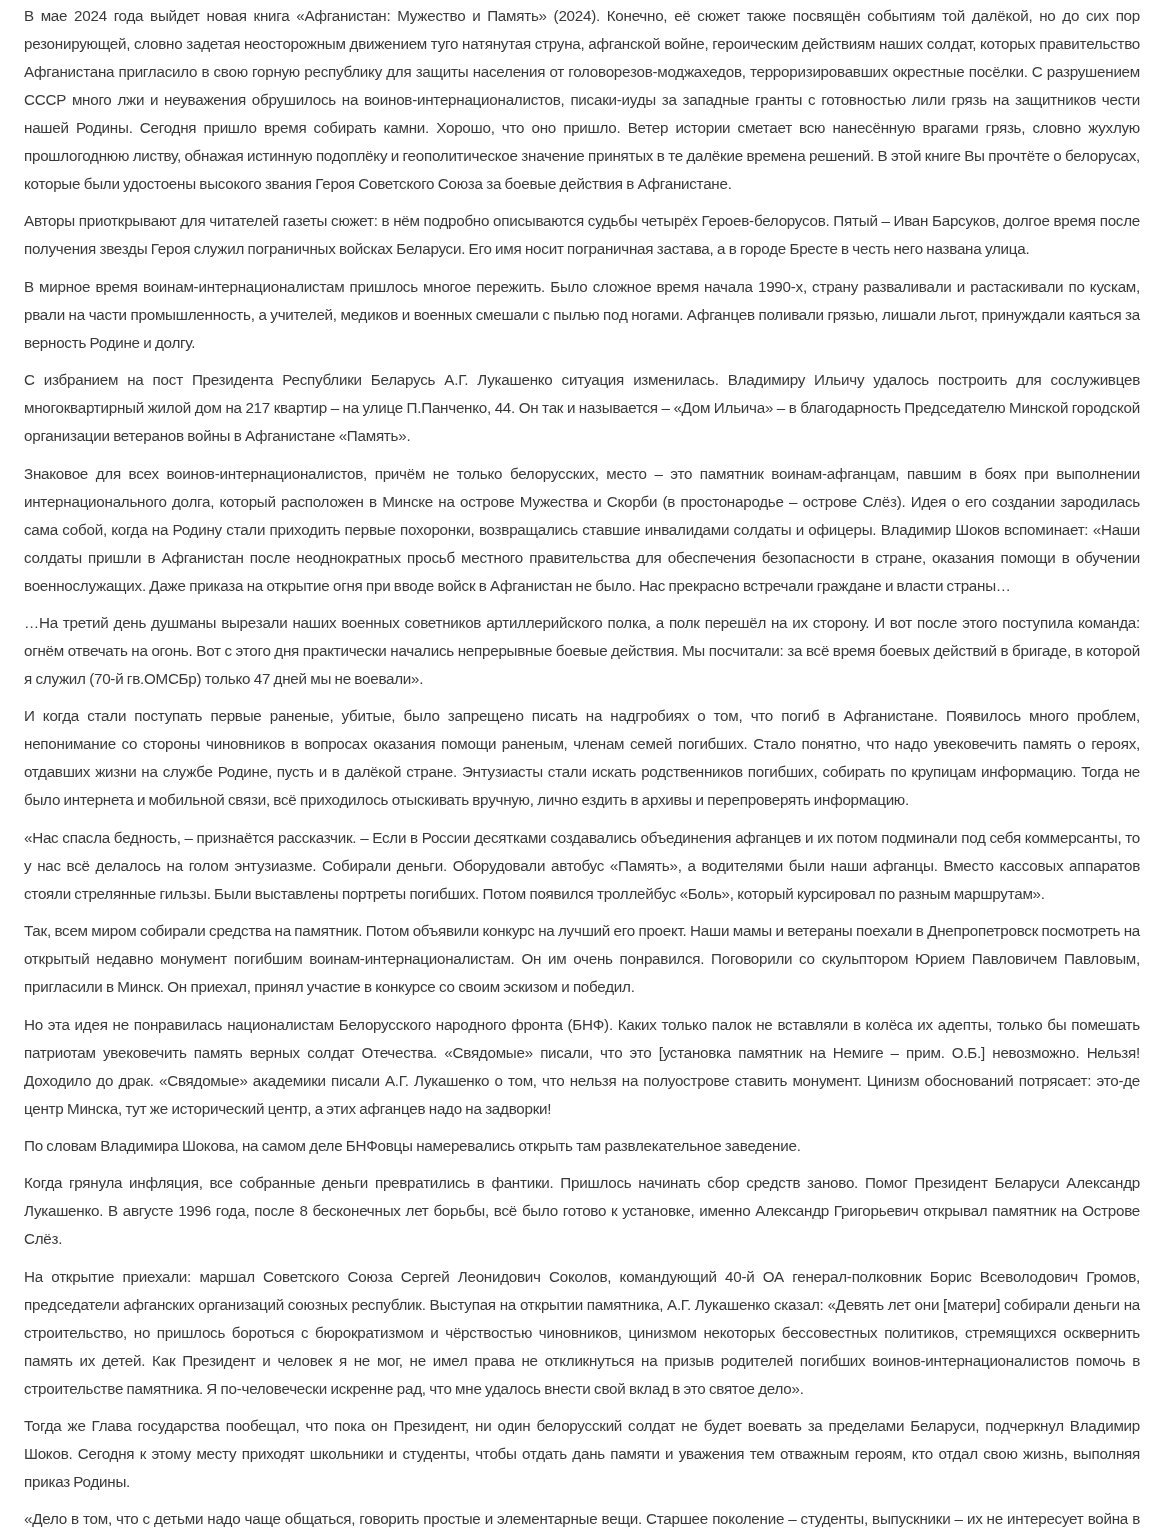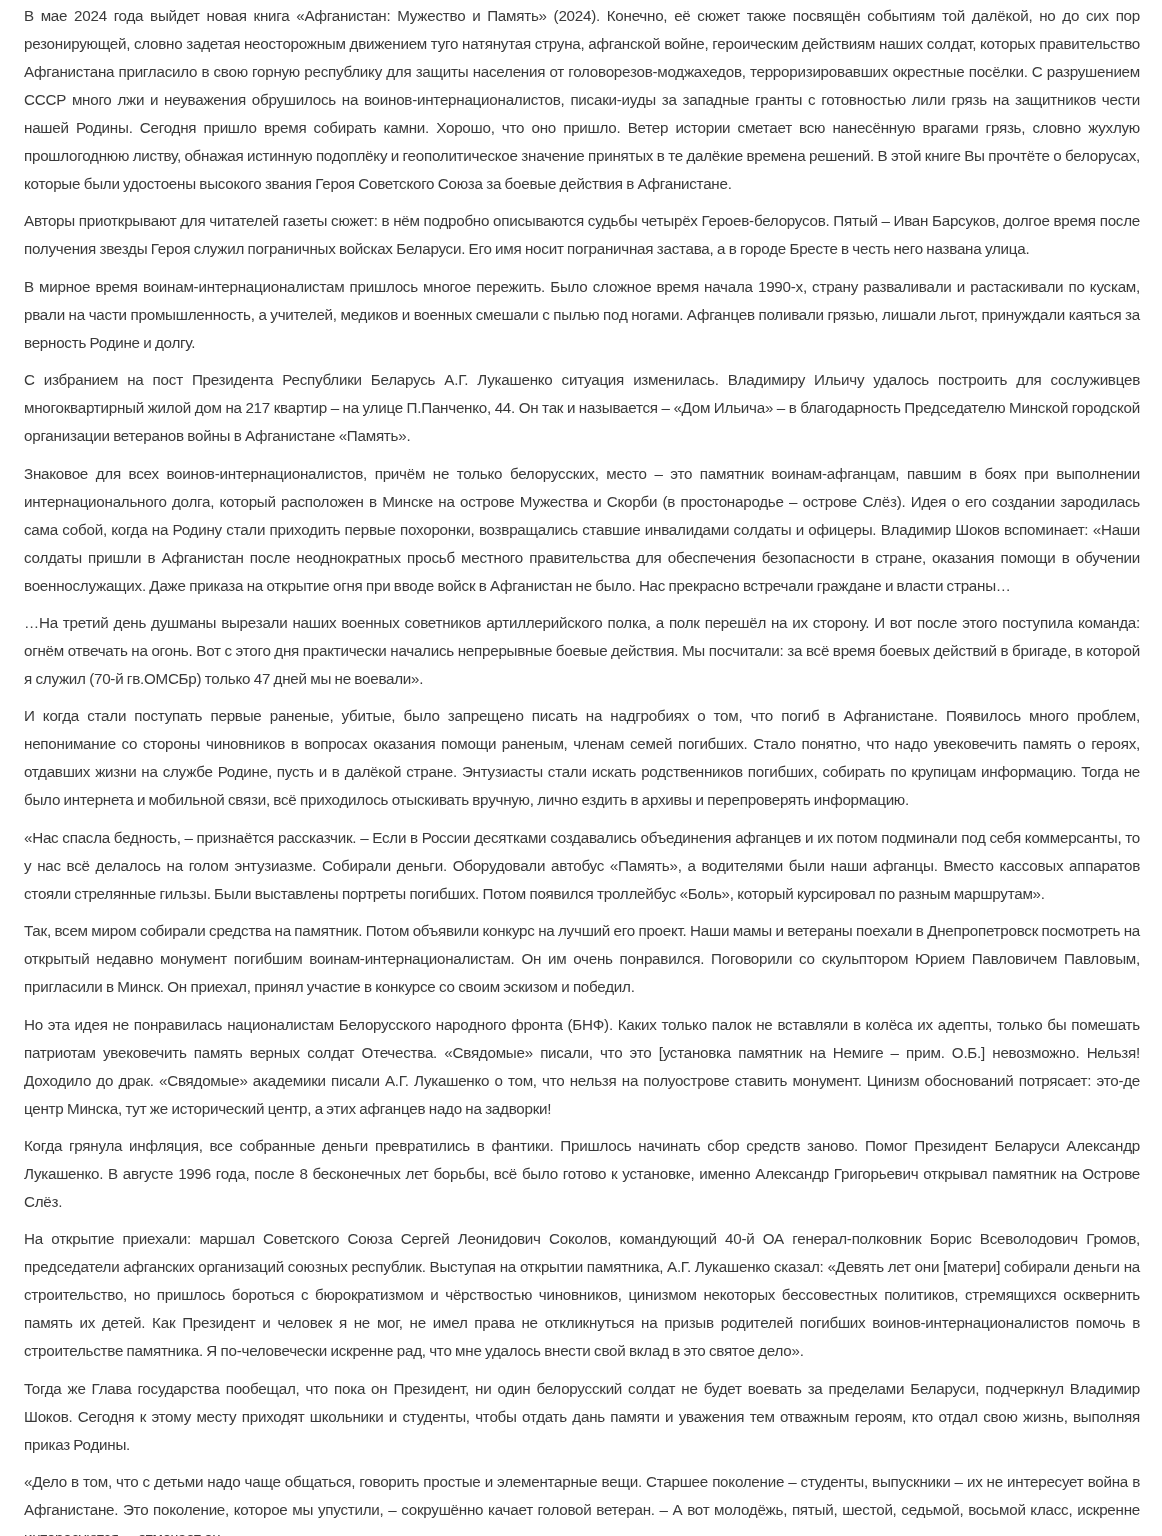--- a/index.html
+++ b/index.html
@@ -36,17 +36,18 @@
   <p>В мае 2024 года выйдет новая книга «Афганистан: Мужество и Память» (2024). Конечно, её сюжет также посвящён событиям той далёкой, но до сих пор резонирующей, словно задетая неосторожным движением туго натянутая струна, афганской войне, героическим действиям наших солдат, которых правительство Афганистана пригласило в свою горную республику для защиты населения от головорезов-моджахедов, терроризировавших окрестные посёлки. С разрушением СССР много лжи и неуважения обрушилось на воинов-интернационалистов, писаки-иуды за западные гранты с готовностью лили грязь на защитников чести нашей Родины. Сегодня пришло время собирать камни. Хорошо, что оно пришло. Ветер истории сметает всю нанесённую врагами грязь, словно жухлую прошлогоднюю листву, обнажая истинную подоплёку и геополитическое значение принятых в те далёкие времена решений. В этой книге Вы прочтёте о белорусах, которые были удостоены высокого звания Героя Советского Союза за боевые действия в Афганистане.</p>
   <p>Авторы приоткрывают для читателей газеты сюжет: в нём подробно описываются судьбы четырёх Героев-белорусов. Пятый – Иван Барсуков, долгое время после получения звезды Героя служил пограничных войсках Беларуси. Его имя носит пограничная застава, а в городе Бресте в честь него названа улица.</p>
   <p>В мирное время воинам-интернационалистам пришлось многое пережить. Было сложное время начала 1990-х, страну разваливали и растаскивали по кускам, рвали на части промышленность, а учителей, медиков и военных смешали с пылью под ногами. Афганцев поливали грязью, лишали льгот, принуждали каяться за верность Родине и долгу.</p>
   <p>С избранием на пост Президента Республики Беларусь А.Г. Лукашенко ситуация изменилась. Владимиру Ильичу удалось построить для сослуживцев многоквартирный жилой дом на 217 квартир – на улице П.Панченко, 44. Он так и называется – «Дом Ильича» – в благодарность Председателю Минской городской организации ветеранов войны в Афганистане «Память».</p>
   <p>Знаковое для всех воинов-интернационалистов, причём не только белорусских, место – это памятник воинам-афганцам, павшим в боях при выполнении интернационального долга, который расположен в Минске на острове Мужества и Скорби (в простонародье – острове Слёз). Идея о его создании зародилась сама собой, когда на Родину стали приходить первые похоронки, возвращались ставшие инвалидами солдаты и офицеры. Владимир Шоков вспоминает: «Наши солдаты пришли в Афганистан после неоднократных просьб местного правительства для обеспечения безопасности в стране, оказания помощи в обучении военнослужащих. Даже приказа на открытие огня при вводе войск в Афганистан не было. Нас прекрасно встречали граждане и власти страны…</p>
   <p>…На третий день душманы вырезали наших военных советников артиллерийского полка, а полк перешёл на их сторону. И вот после этого поступила команда: огнём отвечать на огонь. Вот с этого дня практически начались непрерывные боевые действия. Мы посчитали: за всё время боевых действий в бригаде, в которой я служил (70-й гв.ОМСБр) только 47 дней мы не воевали».</p>
   <p>И когда стали поступать первые раненые, убитые, было запрещено писать на надгробиях о том, что погиб в Афганистане. Появилось много проблем, непонимание со стороны чиновников в вопросах оказания помощи раненым, членам семей погибших. Стало понятно, что надо увековечить память о героях, отдавших жизни на службе Родине, пусть и в далёкой стране. Энтузиасты стали искать родственников погибших, собирать по крупицам информацию. Тогда не было интернета и мобильной связи, всё приходилось отыскивать вручную, лично ездить в архивы и перепроверять информацию.</p>
   <p>«Нас спасла бедность, – признаётся рассказчик. – Если в России десятками создавались объединения афганцев и их потом подминали под себя коммерсанты, то у нас всё делалось на голом энтузиазме. Собирали деньги. Оборудовали автобус «Память», а водителями были наши афганцы. Вместо кассовых аппаратов стояли стрелянные гильзы. Были выставлены портреты погибших. Потом появился троллейбус «Боль», который курсировал по разным маршрутам».</p>
   <p>Так, всем миром собирали средства на памятник. Потом объявили конкурс на лучший его проект. Наши мамы и ветераны поехали в Днепропетровск посмотреть на открытый недавно монумент погибшим воинам-интернационалистам. Он им очень понравился. Поговорили со скульптором Юрием Павловичем Павловым, пригласили в Минск. Он приехал, принял участие в конкурсе со своим эскизом и победил.</p>
   <p>Но эта идея не понравилась националистам Белорусского народного фронта (БНФ). Каких только палок не вставляли в колёса их адепты, только бы помешать патриотам увековечить память верных солдат Отечества. «Свядомые» писали, что это [установка памятник на Немиге – прим. О.Б.] невозможно. Нельзя! Доходило до драк. «Свядомые» академики писали А.Г. Лукашенко о том, что нельзя на полуострове ставить монумент. Цинизм обоснований потрясает: это-де центр Минска, тут же исторический центр, а этих афганцев надо на задворки!</p>
+  <p>По словам Владимира Шокова, на самом деле БНФовцы намеревались открыть там развлекательное заведение.</p>
   <p>Когда грянула инфляция, все собранные деньги превратились в фантики. Пришлось начинать сбор средств заново. Помог Президент Беларуси Александр Лукашенко. В августе 1996 года, после 8 бесконечных лет борьбы, всё было готово к установке, именно Александр Григорьевич открывал памятник на Острове Слёз.</p>
   <p>На открытие приехали: маршал Советского Союза Сергей Леонидович Соколов, командующий 40-й ОА генерал-полковник Борис Всеволодович Громов, председатели афганских организаций союзных республик. Выступая на открытии памятника, А.Г. Лукашенко сказал: «Девять лет они [матери] собирали деньги на строительство, но пришлось бороться с бюрократизмом и чёрствостью чиновников, цинизмом некоторых бессовестных политиков, стремящихся осквернить память их детей. Как Президент и человек я не мог, не имел права не откликнуться на призыв родителей погибших воинов-интернационалистов помочь в строительстве памятника. Я по-человечески искренне рад, что мне удалось внести свой вклад в это святое дело».</p>
   <p>Тогда же Глава государства пообещал, что пока он Президент, ни один белорусский солдат не будет воевать за пределами Беларуси, подчеркнул Владимир Шоков. Сегодня к этому месту приходят школьники и студенты, чтобы отдать дань памяти и уважения тем отважным героям, кто отдал свою жизнь, выполняя приказ Родины.</p>
   <p>«Дело в том, что с детьми надо чаще общаться, говорить простые и элементарные вещи. Старшее поколение – студенты, выпускники – их не интересует война в Афганистане. Это поколение, которое мы упустили, – сокрушённо качает головой ветеран. – А вот молодёжь, пятый, шестой, седьмой, восьмой класс, искренне интересуются, – отмечает он.</p>
 </div>
 
 </body></html>

